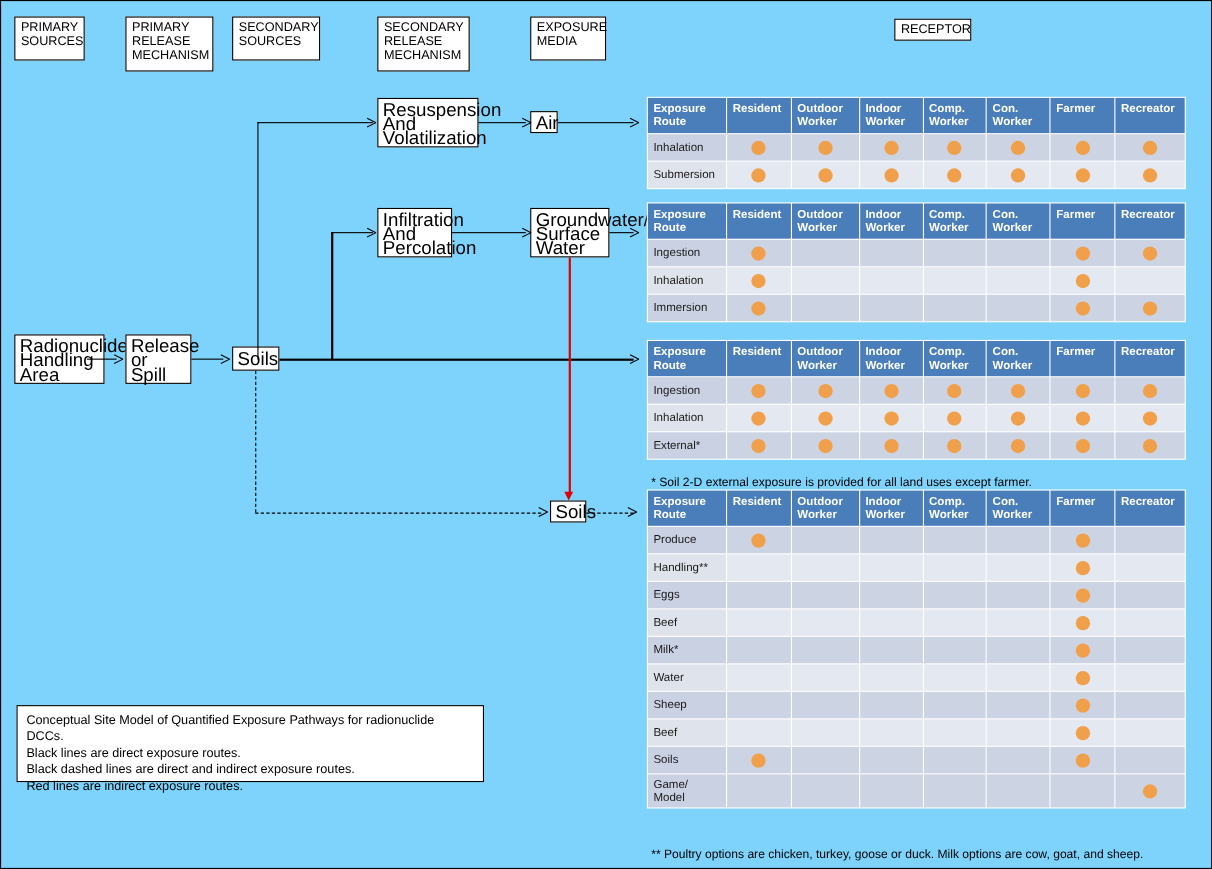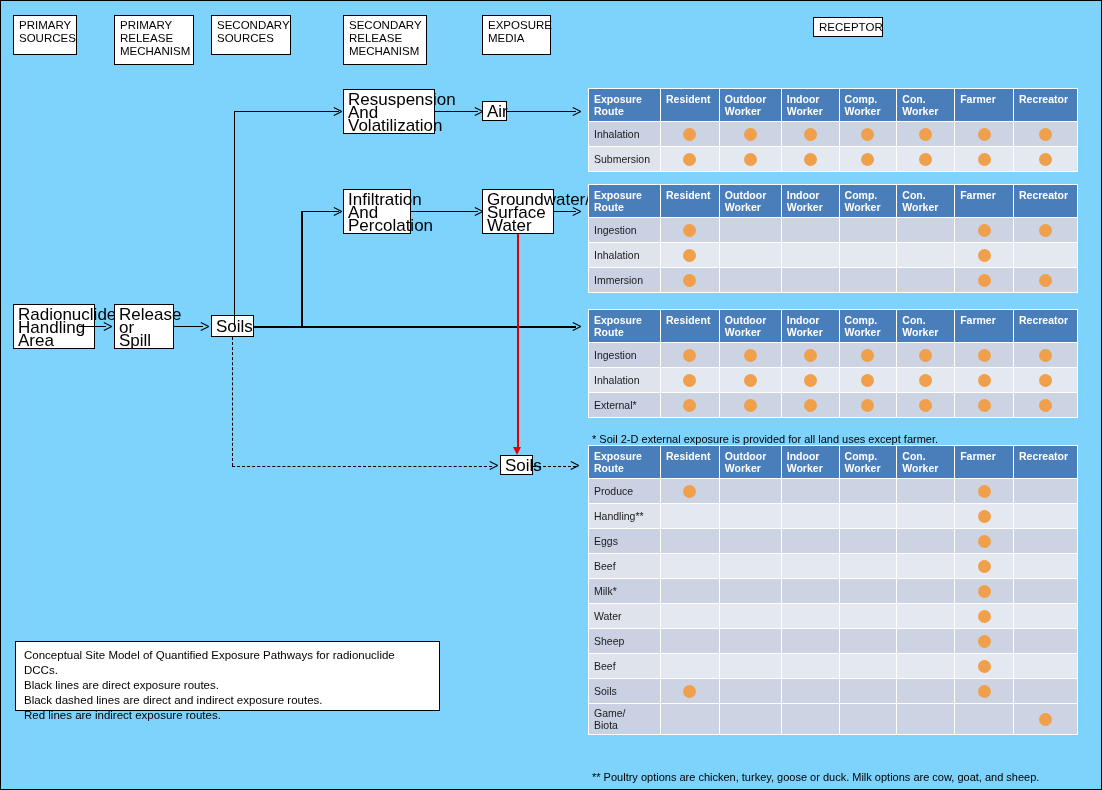--- a/index.html
+++ b/index.html
@@ -529,21 +529,21 @@
           <td class="cell">&nbsp;</td>
           <td class="cell">&nbsp;</td>
           <td class="cell">&nbsp;</td>
           <td class="cell">
             <span class="dot"></span>
           </td>
           <td class="cell">&nbsp;</td>
         </tr>
         <tr class="odd">
           <td class="lbl">Game/
-Biota</td>
+Model</td>
           <td class="cell">&nbsp;</td>
           <td class="cell">&nbsp;</td>
           <td class="cell">&nbsp;</td>
           <td class="cell">&nbsp;</td>
           <td class="cell">&nbsp;</td>
           <td class="cell">&nbsp;</td>
           <td class="cell">
             <span class="dot"></span>
           </td>
         </tr>

